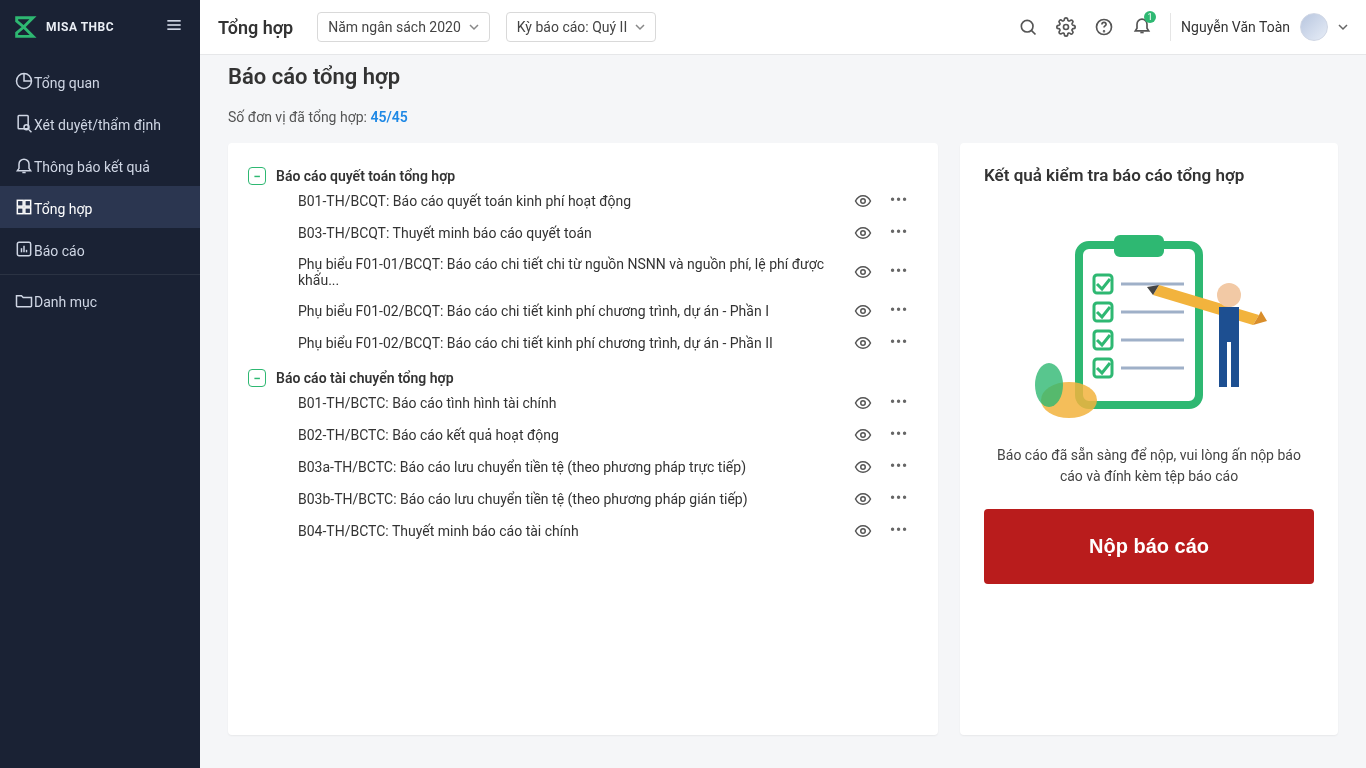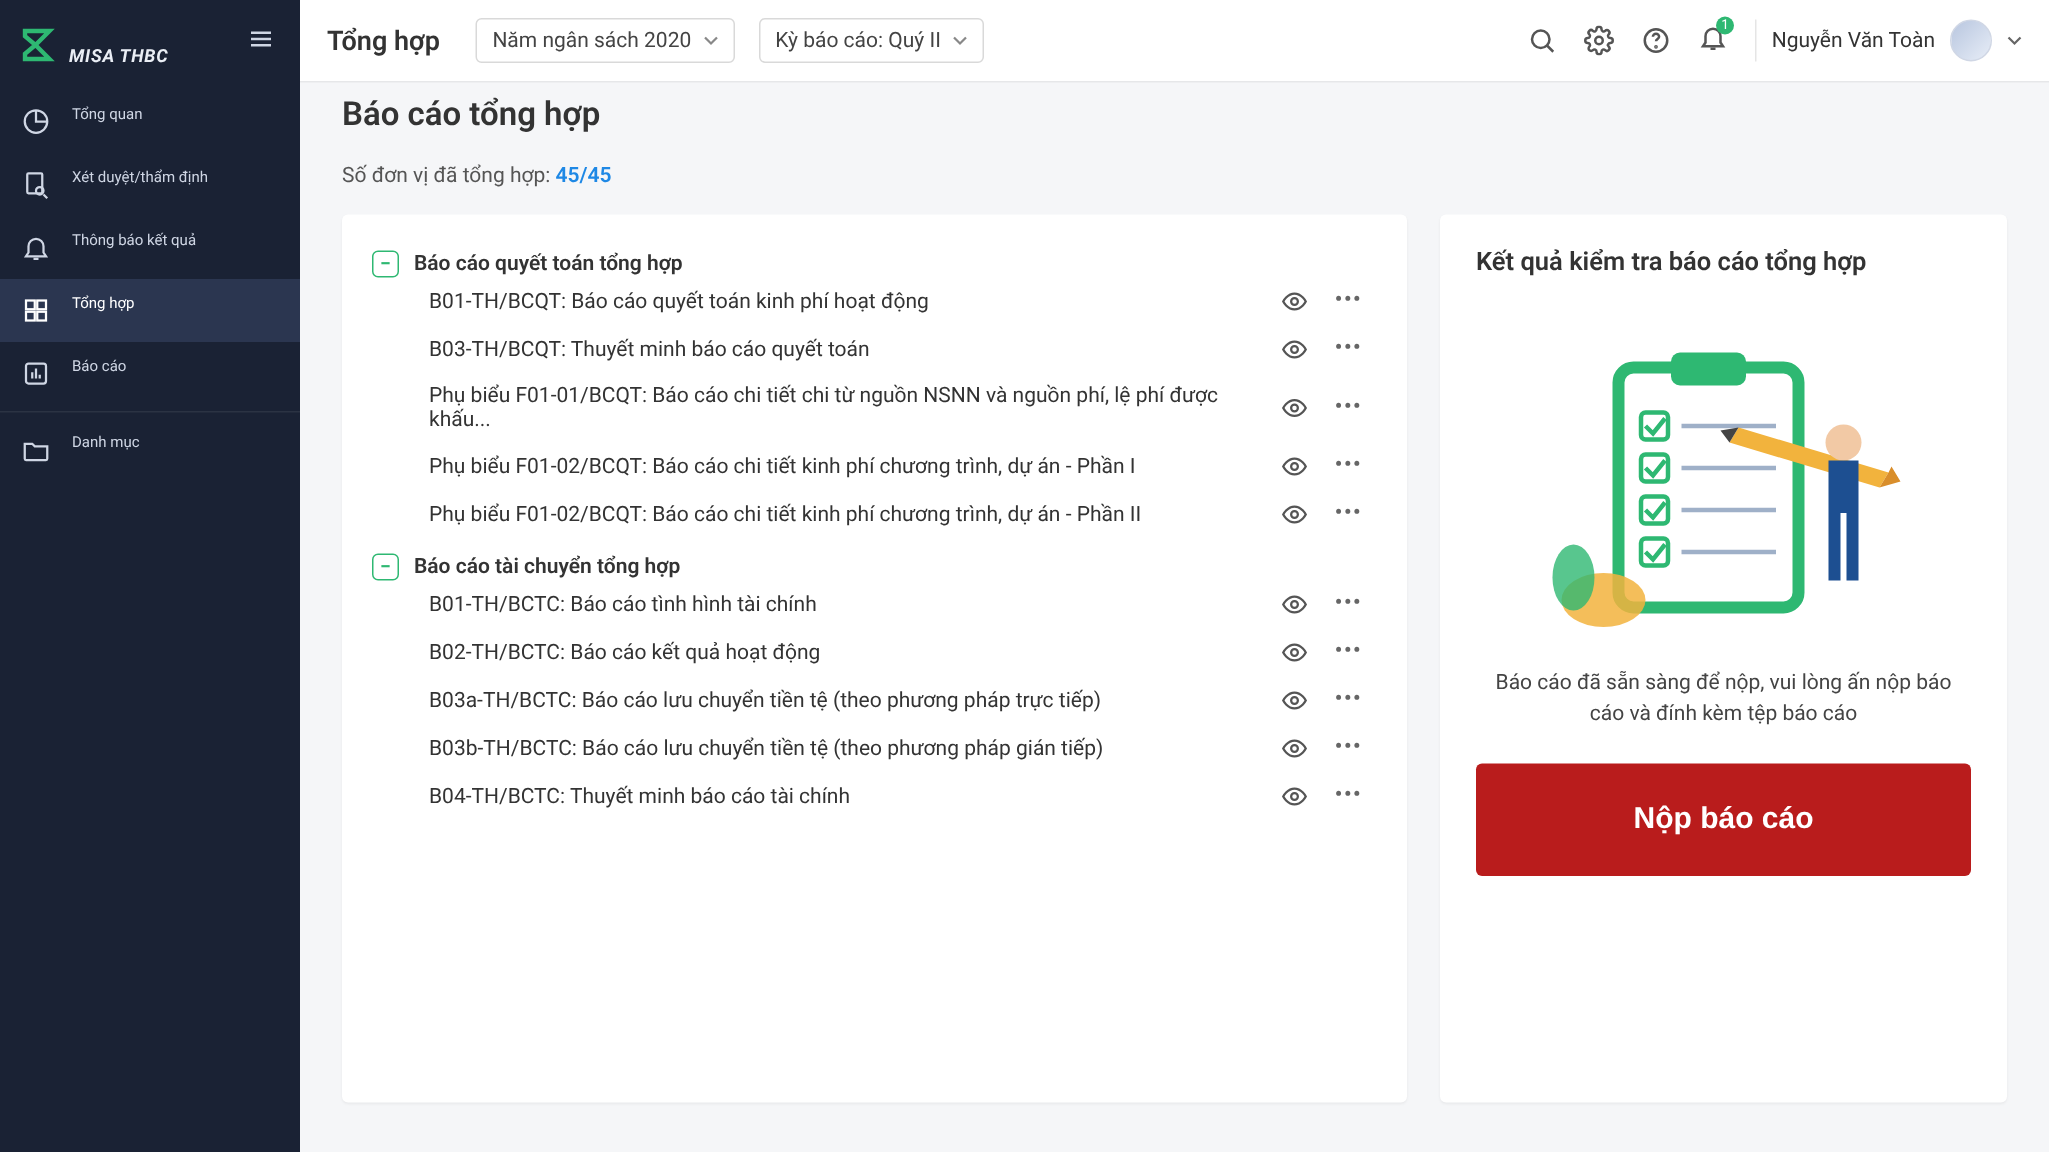--- a/index.html
+++ b/index.html
@@ -2,26 +2,26 @@
 <html><head>
 <meta charset="utf-8">
 <style>
 * { box-sizing: border-box; margin: 0; padding: 0; }
 body { font-family: "Segoe UI", Roboto, Arial, sans-serif; background: #f5f6f8; width: 1366px; height: 768px; overflow: hidden; color: #333; }
 
 .app { display: flex; height: 768px; width: 1366px; }
 
 
 .sidebar { width: 200px; background: #1a2234; color: #c9d0de; display: flex; flex-direction: column; }
-.brand { display: flex; align-items: flex-end; padding: 10px 12px; height: 54px; font-style: italic; }
+.brand { display: flex; align-items: center; padding: 10px 12px; height: 54px; }
 .brand-logo { width: 28px; height: 28px; color: #2eb872; margin-right: 6px; }
 .brand-text { font-size: 12px; font-weight: 700; color: #eaeef5; letter-spacing: 0.5px; }
 .brand-menu { margin-left: auto; color: #cfd6e4; padding: 4px; }
 .nav { padding-top: 6px; }
-.nav-item { display: flex; align-items: flex-start; padding: 11px 14px; font-size: 10px; cursor: pointer; color: #cfd6e4; gap: 14px; }
+.nav-item { display: flex; align-items: flex-end; padding: 11px 14px; font-size: 14px; cursor: pointer; color: #cfd6e4; }
 .nav-item.active { background: #2b3650; color: #fff; }
 .nav-icon { width: 20px; height: 20px; flex-shrink: 0; }
 .nav-separator { border-top: 1px solid rgba(255,255,255,0.08); margin: 4px 0; }
 
 
 .main { flex: 1; display: flex; flex-direction: column; background: #f5f6f8; }
 .topbar { height: 54px; background: #fff; display: flex; align-items: center; padding: 0 18px; gap: 16px; box-shadow: 0 1px 0 rgba(0,0,0,0.06); }
 .topbar-title { font-size: 18px; font-weight: 600; color: #333; margin-right: 8px; }
 .selectpill { border: 1px solid #d9d9d9; border-radius: 4px; padding: 6px 10px; display: flex; align-items: center; gap: 8px; font-size: 14px; color: #444; cursor: pointer; background: #fff; }
 .selectpill svg { width: 10px; height: 10px; color: #888; }
@@ -38,21 +38,21 @@
 
 .body-row { display:flex; gap:22px; padding: 18px 28px 28px 28px; height: calc(100% - 130px); }
 
 .card { background: #fff; border-radius: 4px; box-shadow: 0 1px 2px rgba(0,0,0,0.06); }
 .card-left { flex: 1; padding: 20px 20px; overflow: auto; }
 .card-right { width: 378px; padding: 22px 24px; display: flex; flex-direction: column; align-items: center; }
 
 .group-header { display: flex; align-items: center; gap: 10px; font-size: 14px; font-weight: 600; color: #333; margin-top: 4px; }
 .collapse-icon { width: 18px; height: 18px; border: 1.5px solid #2eb872; border-radius: 4px; display: flex; align-items:center; justify-content:center; color:#2eb872; font-weight:700; font-size:13px; line-height:1; cursor:pointer; }
 .report-row { display: flex; align-items: center; padding: 7px 0 7px 38px; font-size: 14px; color: #333; }
-.report-row .label { flex: 1; cursor: pointer; }
+.report-row .label { flex: 1; cursor: pointer; margin-left: 12px; }
 .row-actions { display: flex; gap: 18px; padding-right: 10px; color: #555; }
 .row-actions svg { width: 18px; height: 18px; cursor: pointer; }
 .row-actions .dots { font-weight:700; letter-spacing:1px; cursor:pointer; font-size:14px; color:#666; }
 
 .side-title { font-size: 17px; font-weight: 600; color: #333; align-self: flex-start; margin-bottom: 30px; }
 .illustration { width: 280px; height: 200px; margin: 10px 0 20px; }
 .side-msg { text-align: center; font-size: 14px; color: #444; line-height: 1.5; margin-bottom: 22px; }
 .submit-btn { background: #b91c1c; color: #fff; border: none; width: 100%; padding: 26px 0; border-radius: 4px; font-size: 20px; font-weight: 600; cursor: pointer; }
 </style>
 </head>

